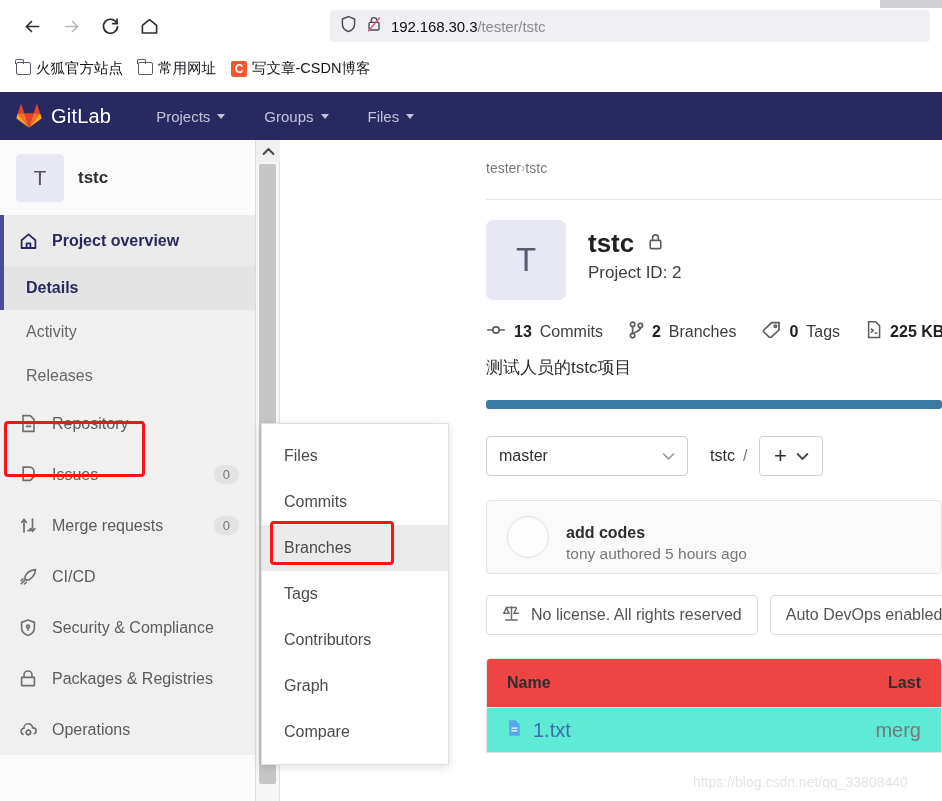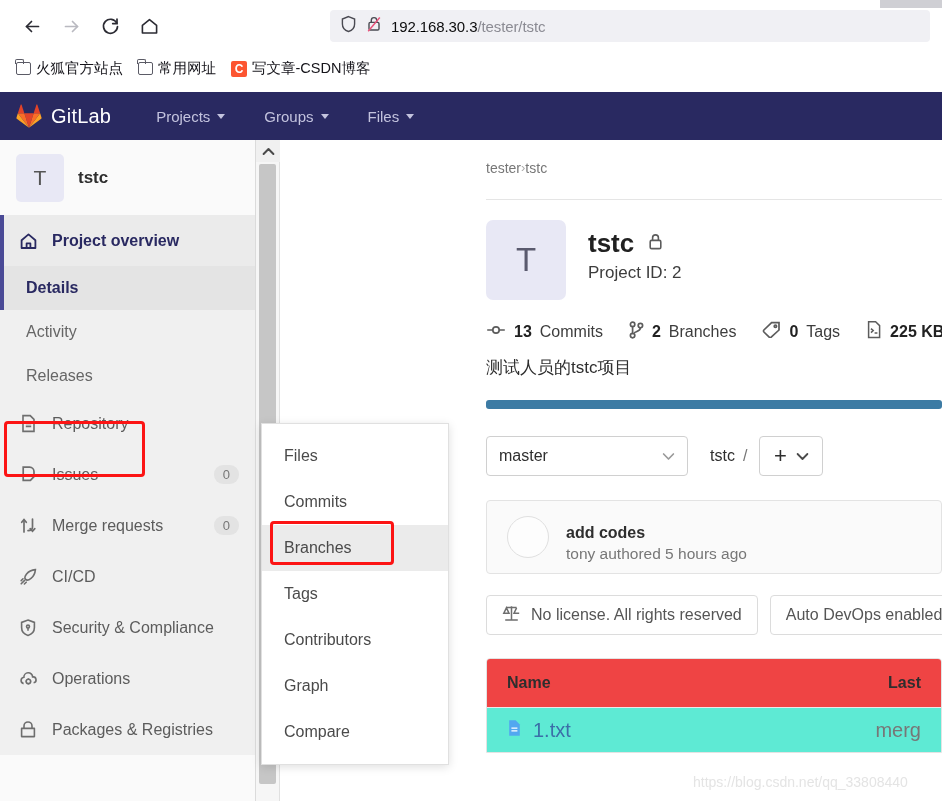--- a/index.html
+++ b/index.html
@@ -462,37 +462,37 @@
               <path d="M9 2L15.4 4.4v5.2c0 4.2-2.9 6.8-6.4 7.8-3.5-1-6.4-3.6-6.4-7.8V4.4Z"></path>
               <circle cx="9" cy="8.6" r="1.5"></circle>
               <path d="M9 10.2v2.6"></path>
             </svg>
         </span>
         <span>Security &amp; Compliance</span>
       </div>
 
       <div class="side-item">
         <span class="ico">
+          <svg width="18" height="18" viewBox="0 0 18 18" fill="none" stroke="#6e6e6e" stroke-width="1.6" stroke-linejoin="round">
+              <path d="M2.6 7.4h12.8v8.2H2.6Z"></path>
+              <path d="M5 7.4V5a4 4 0 0 1 8 0v2.4"></path>
+            </svg>
+        </span>
+        <span>Packages &amp; Registries</span>
+      </div>
+
+      <div class="side-item">
+        <span class="ico">
           <svg width="19" height="18" viewBox="0 0 19 18" fill="none" stroke="#6e6e6e" stroke-width="1.6">
               <path d="M4.6 13.6a3.2 3.2 0 0 1 .3-6.3A4.3 4.3 0 0 1 13.6 6.9a2.9 2.9 0 0 1 1 5.8"></path>
               <circle cx="9.4" cy="11.4" r="2.2"></circle>
               <path d="M9.4 8.2v1M9.4 13.6v1M6.6 11.4h1M11.2 11.4h1"></path>
             </svg>
         </span>
         <span>Operations</span>
-      </div>
-
-      <div class="side-item">
-        <span class="ico">
-          <svg width="18" height="18" viewBox="0 0 18 18" fill="none" stroke="#6e6e6e" stroke-width="1.6" stroke-linejoin="round">
-              <path d="M2.6 7.4h12.8v8.2H2.6Z"></path>
-              <path d="M5 7.4V5a4 4 0 0 1 8 0v2.4"></path>
-            </svg>
-        </span>
-        <span>Packages &amp; Registries</span>
       </div>
 
     </div>
   </div>
 
   <div class="sb-col">
     <div class="sb-up">
       <svg width="13" height="9" viewBox="0 0 13 9" fill="none" stroke="#4a4a4a" stroke-width="2" stroke-linecap="round" stroke-linejoin="round">
           <path d="M1.6 7L6.5 2L11.4 7"></path>
         </svg>

